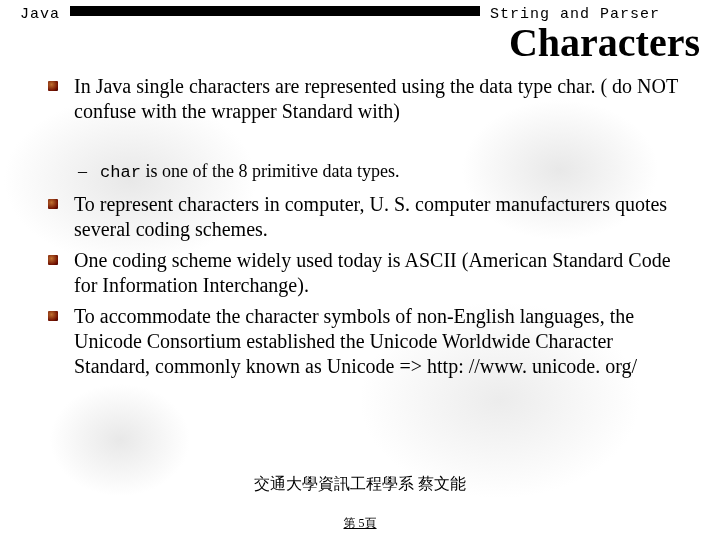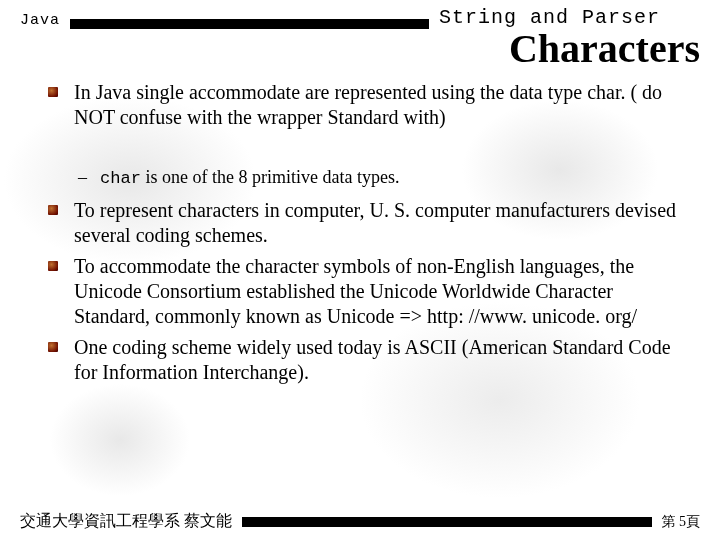--- a/index.html
+++ b/index.html
@@ -22,37 +22,37 @@
       radial-gradient(ellipse 100px 80px at 120px 380px, #e8e8e8 0%, transparent 70%);
     z-index: 0;
   }
   .header {
     position: relative;
     padding: 6px 20px 0 20px;
     z-index: 1;
   }
   .header-row {
     display: flex;
-    align-items: flex-end;
+    align-items: flex-start;
     gap: 10px;
   }
   .header-left {
     font-family: "Courier New", monospace;
     font-size: 15px;
     letter-spacing: 1px;
     white-space: nowrap;
   }
   .header-bar {
     flex: 1;
     height: 10px;
     background: #000;
   }
   .header-right {
     font-family: "Courier New", monospace;
-    font-size: 20px;
+    font-size: 15px;
     letter-spacing: 1px;
     white-space: nowrap;
     margin-right: 40px;
   }
   .title {
     text-align: right;
     font-size: 40px;
     font-weight: bold;
     margin-top: -4px;
     margin-bottom: 8px;
@@ -100,71 +100,73 @@
   .mono { font-family: "Courier New", monospace; font-size: 0.95em; }
   .footer {
     position: absolute;
     bottom: 8px;
     left: 0; right: 0;
     padding: 0 20px;
     display: flex;
     align-items: center;
     gap: 10px;
     z-index: 1;
+    flex-direction: column;
   }
   .footer-left {
     font-size: 16px;
     white-space: nowrap;
   }
   .footer-bar {
     flex: 1;
     height: 10px;
     background: #000;
   }
   .footer-right {
-    font-size: 14px;
+    font-size: 12px;
     white-space: nowrap;
+    text-decoration: underline;
   }
 </style>
 </head>
 <body>
 
 <div class="bg-map"></div>
 
 <div class="header">
   <div class="header-row">
     <span class="header-left">Java</span>
     <div class="header-bar"></div>
     <span class="header-right">String and Parser</span>
   </div>
   <h1 class="title">Characters</h1>
 </div>
 
 <div class="content">
 
   <div class="bullet1">
-    <span>In Java single accommodate are represented using the data type </span><span class="u">char</span><span>. ( do NOT confuse with the wrapper </span><span class="u">Standard</span><span> with)</span>
+    <span>In Java single characters are represented using the data type </span><span class="u">char</span><span>. ( do NOT confuse with the wrapper </span><span class="u">Standard</span><span> with)</span>
   </div>
 
   <div class="sublist">
     <div class="sub">
       <span class="u mono">char</span><span> is one of the 8 primitive data types.</span>
     </div>
   </div>
 
   <div class="bullet1">
-    <span>To represent characters in computer, U. S. computer manufacturers devised several coding schemes.</span>
+    <span>To represent characters in computer, U. S. computer manufacturers quotes several coding schemes.</span>
+  </div>
+
+  <div class="bullet1">
+    <span>One coding scheme widely used today is </span><span class="u">ASCII</span><span> (American Standard Code for Information Interchange).</span>
   </div>
 
   <div class="bullet1">
     <span>To accommodate the character symbols of non-English languages, the Unicode Consortium established the </span><span class="u">Unicode Worldwide Character Standard</span><span>, commonly known as Unicode =&gt;    </span><span class="u">http: //www. unicode. org/</span>
-  </div>
-
-  <div class="bullet1">
-    <span>One coding scheme widely used today is </span><span class="u">ASCII</span><span> (American Standard Code for Information Interchange).</span>
   </div>
 
 </div>
 
 <div class="footer">
   <span class="footer-left">交通大學資訊工程學系  蔡文能</span>
   <div class="footer-bar"></div>
   <span class="footer-right">第 5頁</span>
 </div>
 

